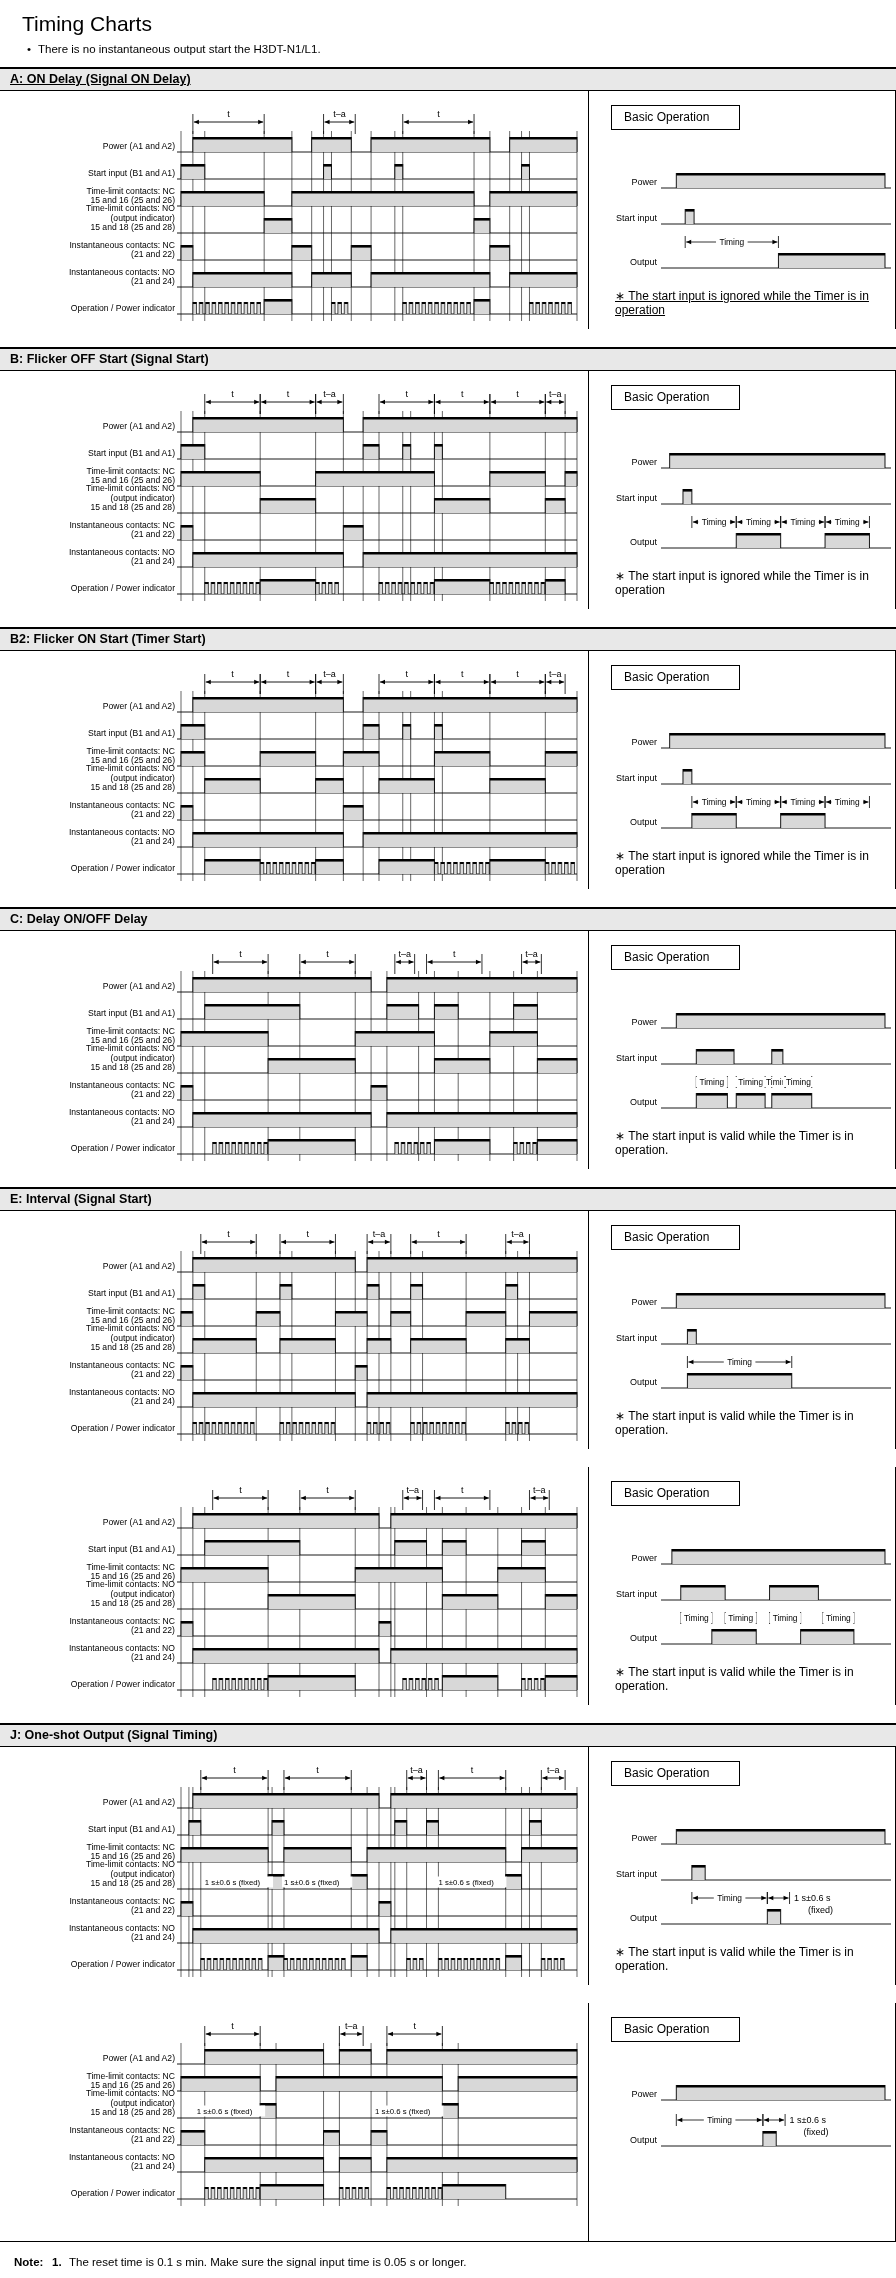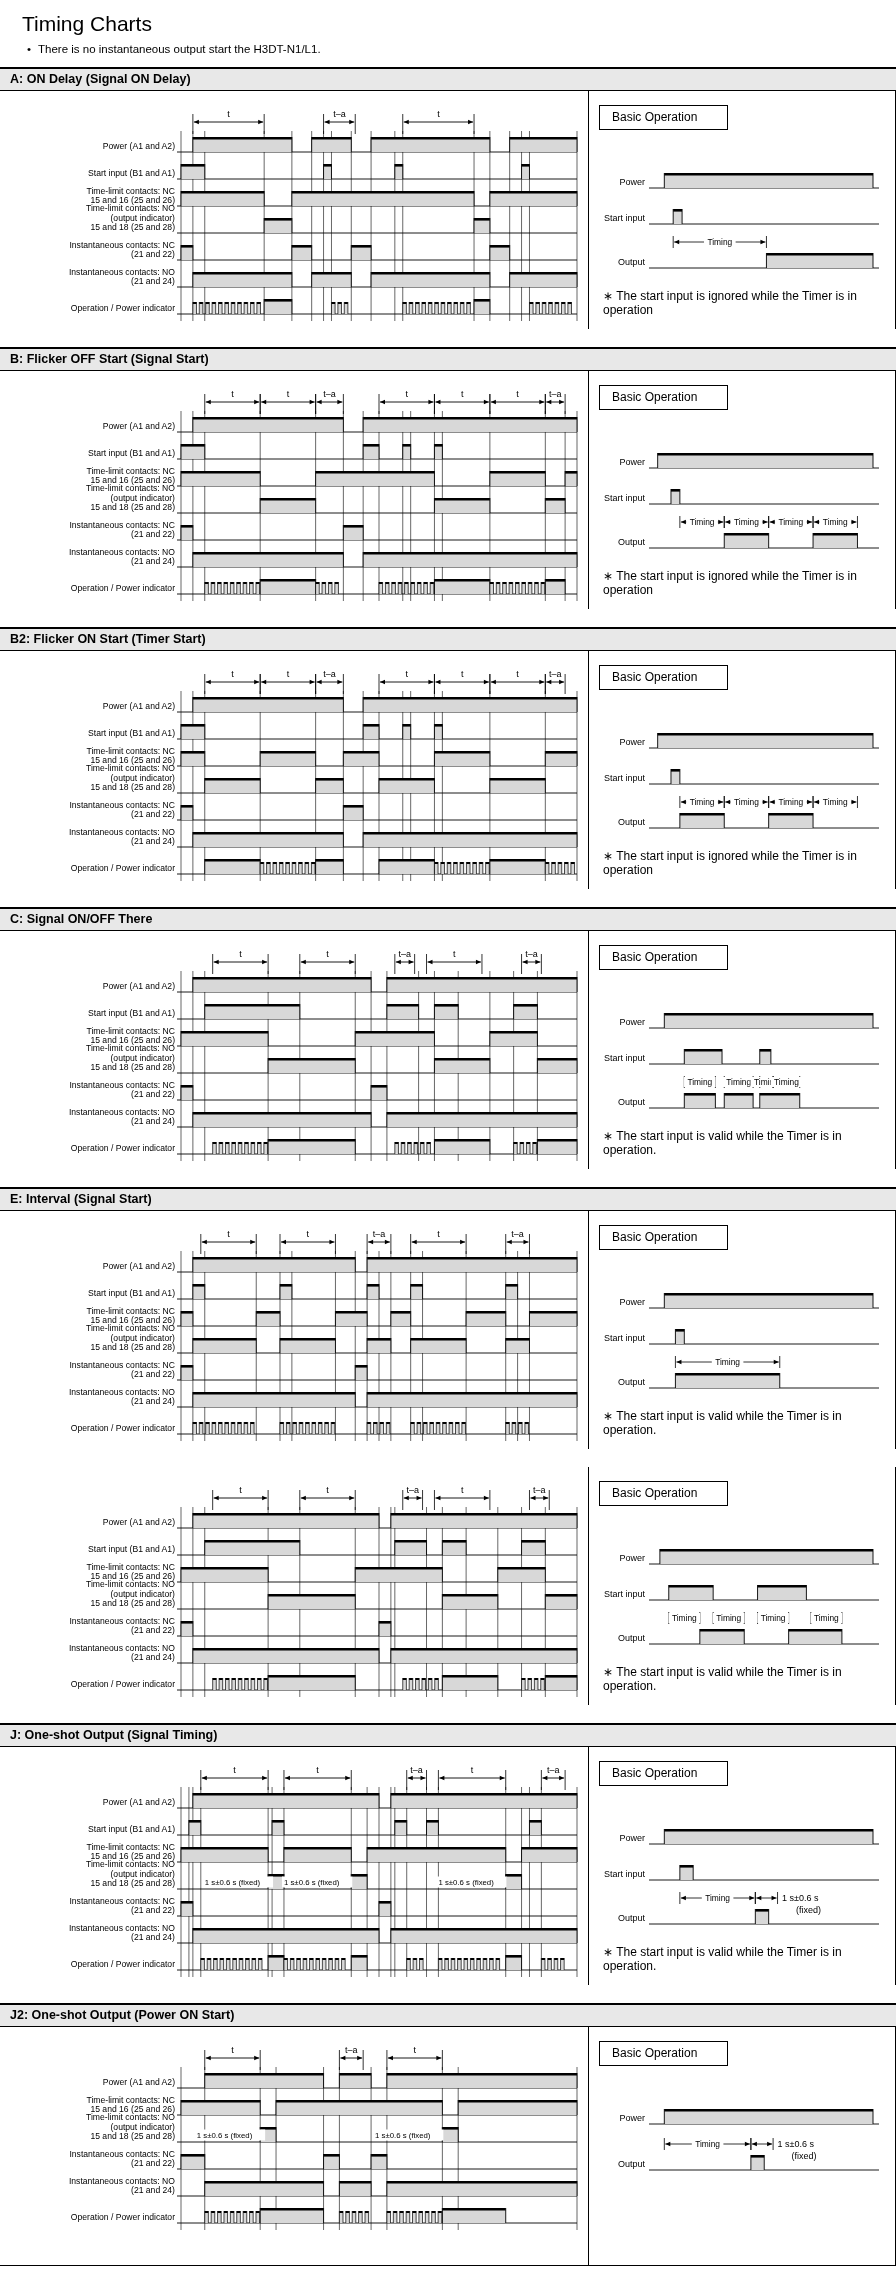--- a/index.html
+++ b/index.html
@@ -2,26 +2,26 @@
 <html style="--header-bg: #e8e8e8;"><head>
 <meta charset="utf-8">
 <style>
   html,body{margin:0;padding:0;background:#fff;color:#000;}
   body{width:896px;font-family:"Liberation Sans",sans-serif;}
   .page{padding:8px 0 10px 0;}
   .page-title{font-size:21px;font-weight:normal;margin:4px 0 7px 22px;}
   .bullet-line{font-size:11.5px;margin:0 0 12px 27px;display:flex;}
   .bullet-dot{margin-right:7px;}
   .section{margin-top:18px;}
-  #sections .section:first-child{margin-top:6px;}
+  #sections .section:first-child{margin-top:6px;text-decoration:underline;}
   .sec-header{background:var(--header-bg,#e8e8e8);border-top:2px solid #000;border-bottom:1px solid #000;
     font-weight:bold;font-size:12.5px;padding:3px 8px 4px 10px;}
   .sec-body{display:flex;border-right:1.2px solid #000;min-height:238px;}
   .chart-col{width:588px;padding-top:14px;}
-  .basic-col{flex:1;border-left:1.2px solid #000;padding:14px 4px 0 2px;}
+  .basic-col{flex:1;border-left:1.2px solid #000;padding:14px 4px 0 14px;}
   .basic-box{display:inline-block;border:1.4px solid #000;font-size:12px;padding:4px 30px 5px 12px;margin-left:8px;}
   .basic-svg{display:block;margin-top:24px;}
   .basic-note{font-size:12px;margin:3px 0 0 12px;}
   svg text{font-family:"Liberation Sans",sans-serif;fill:#000;}
   .notes{font-size:11.5px;margin:12px 0 0 14px;}
   .note-line{display:flex;line-height:1.4;}
   .note-lbl{font-weight:bold;width:38px;}
   .note-num{font-weight:bold;width:17px;}
   #sections .section:last-child .sec-body{border-bottom:1.6px solid #000;}
 </style>
@@ -998,21 +998,21 @@
                 <line x1="266.46000000000004" y1="82" x2="266.46000000000004" y2="94" stroke="#000000" stroke-width="0.8"></line>
                 <line x1="223.06" y1="88" x2="265.46000000000004" y2="88" stroke="#000000" stroke-width="0.8"></line>
                 <polygon points="223.06,88 228.06,85.7 228.06,90.3" fill="#000000"></polygon>
                 <polygon points="265.46000000000004,88 260.46000000000004,85.7 260.46000000000004,90.3" fill="#000000"></polygon>
                 <rect x="228.46" y="83" width="31.599999999999998" height="10" fill="#fff"></rect>
                 <text x="244.26000000000002" y="91" font-size="8.4" text-anchor="middle">Timing</text>
               </svg></div><div class="basic-note">∗ The start input is ignored while the Timer is in operation</div></div>
         </div>
       </div>
       <div class="section">
-        <div class="sec-header">C: Signal ON/OFF There</div>
+        <div class="sec-header">C: Delay ON/OFF Delay</div>
         <div class="sec-body">
           <div class="chart-col"><svg width="586" height="220" viewBox="0 0 586 220">
               <line x1="192.88" y1="26" x2="192.88" y2="216" stroke="#000000" stroke-width="0.6"></line>
               <line x1="371.08000000000004" y1="26" x2="371.08000000000004" y2="216" stroke="#000000" stroke-width="0.6"></line>
               <line x1="386.91999999999996" y1="26" x2="386.91999999999996" y2="216" stroke="#000000" stroke-width="0.6"></line>
               <line x1="577" y1="26" x2="577" y2="216" stroke="#000000" stroke-width="0.6"></line>
               <line x1="204.76" y1="26" x2="204.76" y2="216" stroke="#000000" stroke-width="0.6"></line>
               <line x1="299.8" y1="26" x2="299.8" y2="216" stroke="#000000" stroke-width="0.6"></line>
               <line x1="418.6" y1="26" x2="418.6" y2="216" stroke="#000000" stroke-width="0.6"></line>
               <line x1="434.44" y1="26" x2="434.44" y2="216" stroke="#000000" stroke-width="0.6"></line>
@@ -2241,21 +2241,20 @@
                 <line x1="186.54000000000002" y1="82" x2="186.54000000000002" y2="94" stroke="#000000" stroke-width="0.8"></line>
                 <line x1="165.34" y1="88" x2="185.54000000000002" y2="88" stroke="#000000" stroke-width="0.8"></line>
                 <polygon points="165.34,88 170.34,85.7 170.34,90.3" fill="#000000"></polygon>
                 <polygon points="185.54000000000002,88 180.54000000000002,85.7 180.54000000000002,90.3" fill="#000000"></polygon>
                 <text x="190.98" y="91" font-size="9">1 s±0.6 s</text>
                 <text x="204.98" y="103" font-size="9">(fixed)</text>
               </svg></div><div class="basic-note">∗ The start input is valid while the Timer is in operation.</div></div>
         </div>
       </div>
       <div class="section">
-        <div class="sec-header">J2: One-shot Output (Power ON Start)</div>
         <div class="sec-body">
           <div class="chart-col"><svg width="586" height="193" viewBox="0 0 586 193">
               <line x1="204.76" y1="26" x2="204.76" y2="189" stroke="#000000" stroke-width="0.6"></line>
               <line x1="323.56" y1="26" x2="323.56" y2="189" stroke="#000000" stroke-width="0.6"></line>
               <line x1="339.4" y1="26" x2="339.4" y2="189" stroke="#000000" stroke-width="0.6"></line>
               <line x1="371.08000000000004" y1="26" x2="371.08000000000004" y2="189" stroke="#000000" stroke-width="0.6"></line>
               <line x1="386.91999999999996" y1="26" x2="386.91999999999996" y2="189" stroke="#000000" stroke-width="0.6"></line>
               <line x1="577" y1="26" x2="577" y2="189" stroke="#000000" stroke-width="0.6"></line>
               <line x1="181" y1="26" x2="181" y2="189" stroke="#000000" stroke-width="0.6"></line>
               <line x1="260.2" y1="26" x2="260.2" y2="189" stroke="#000000" stroke-width="0.6"></line>

